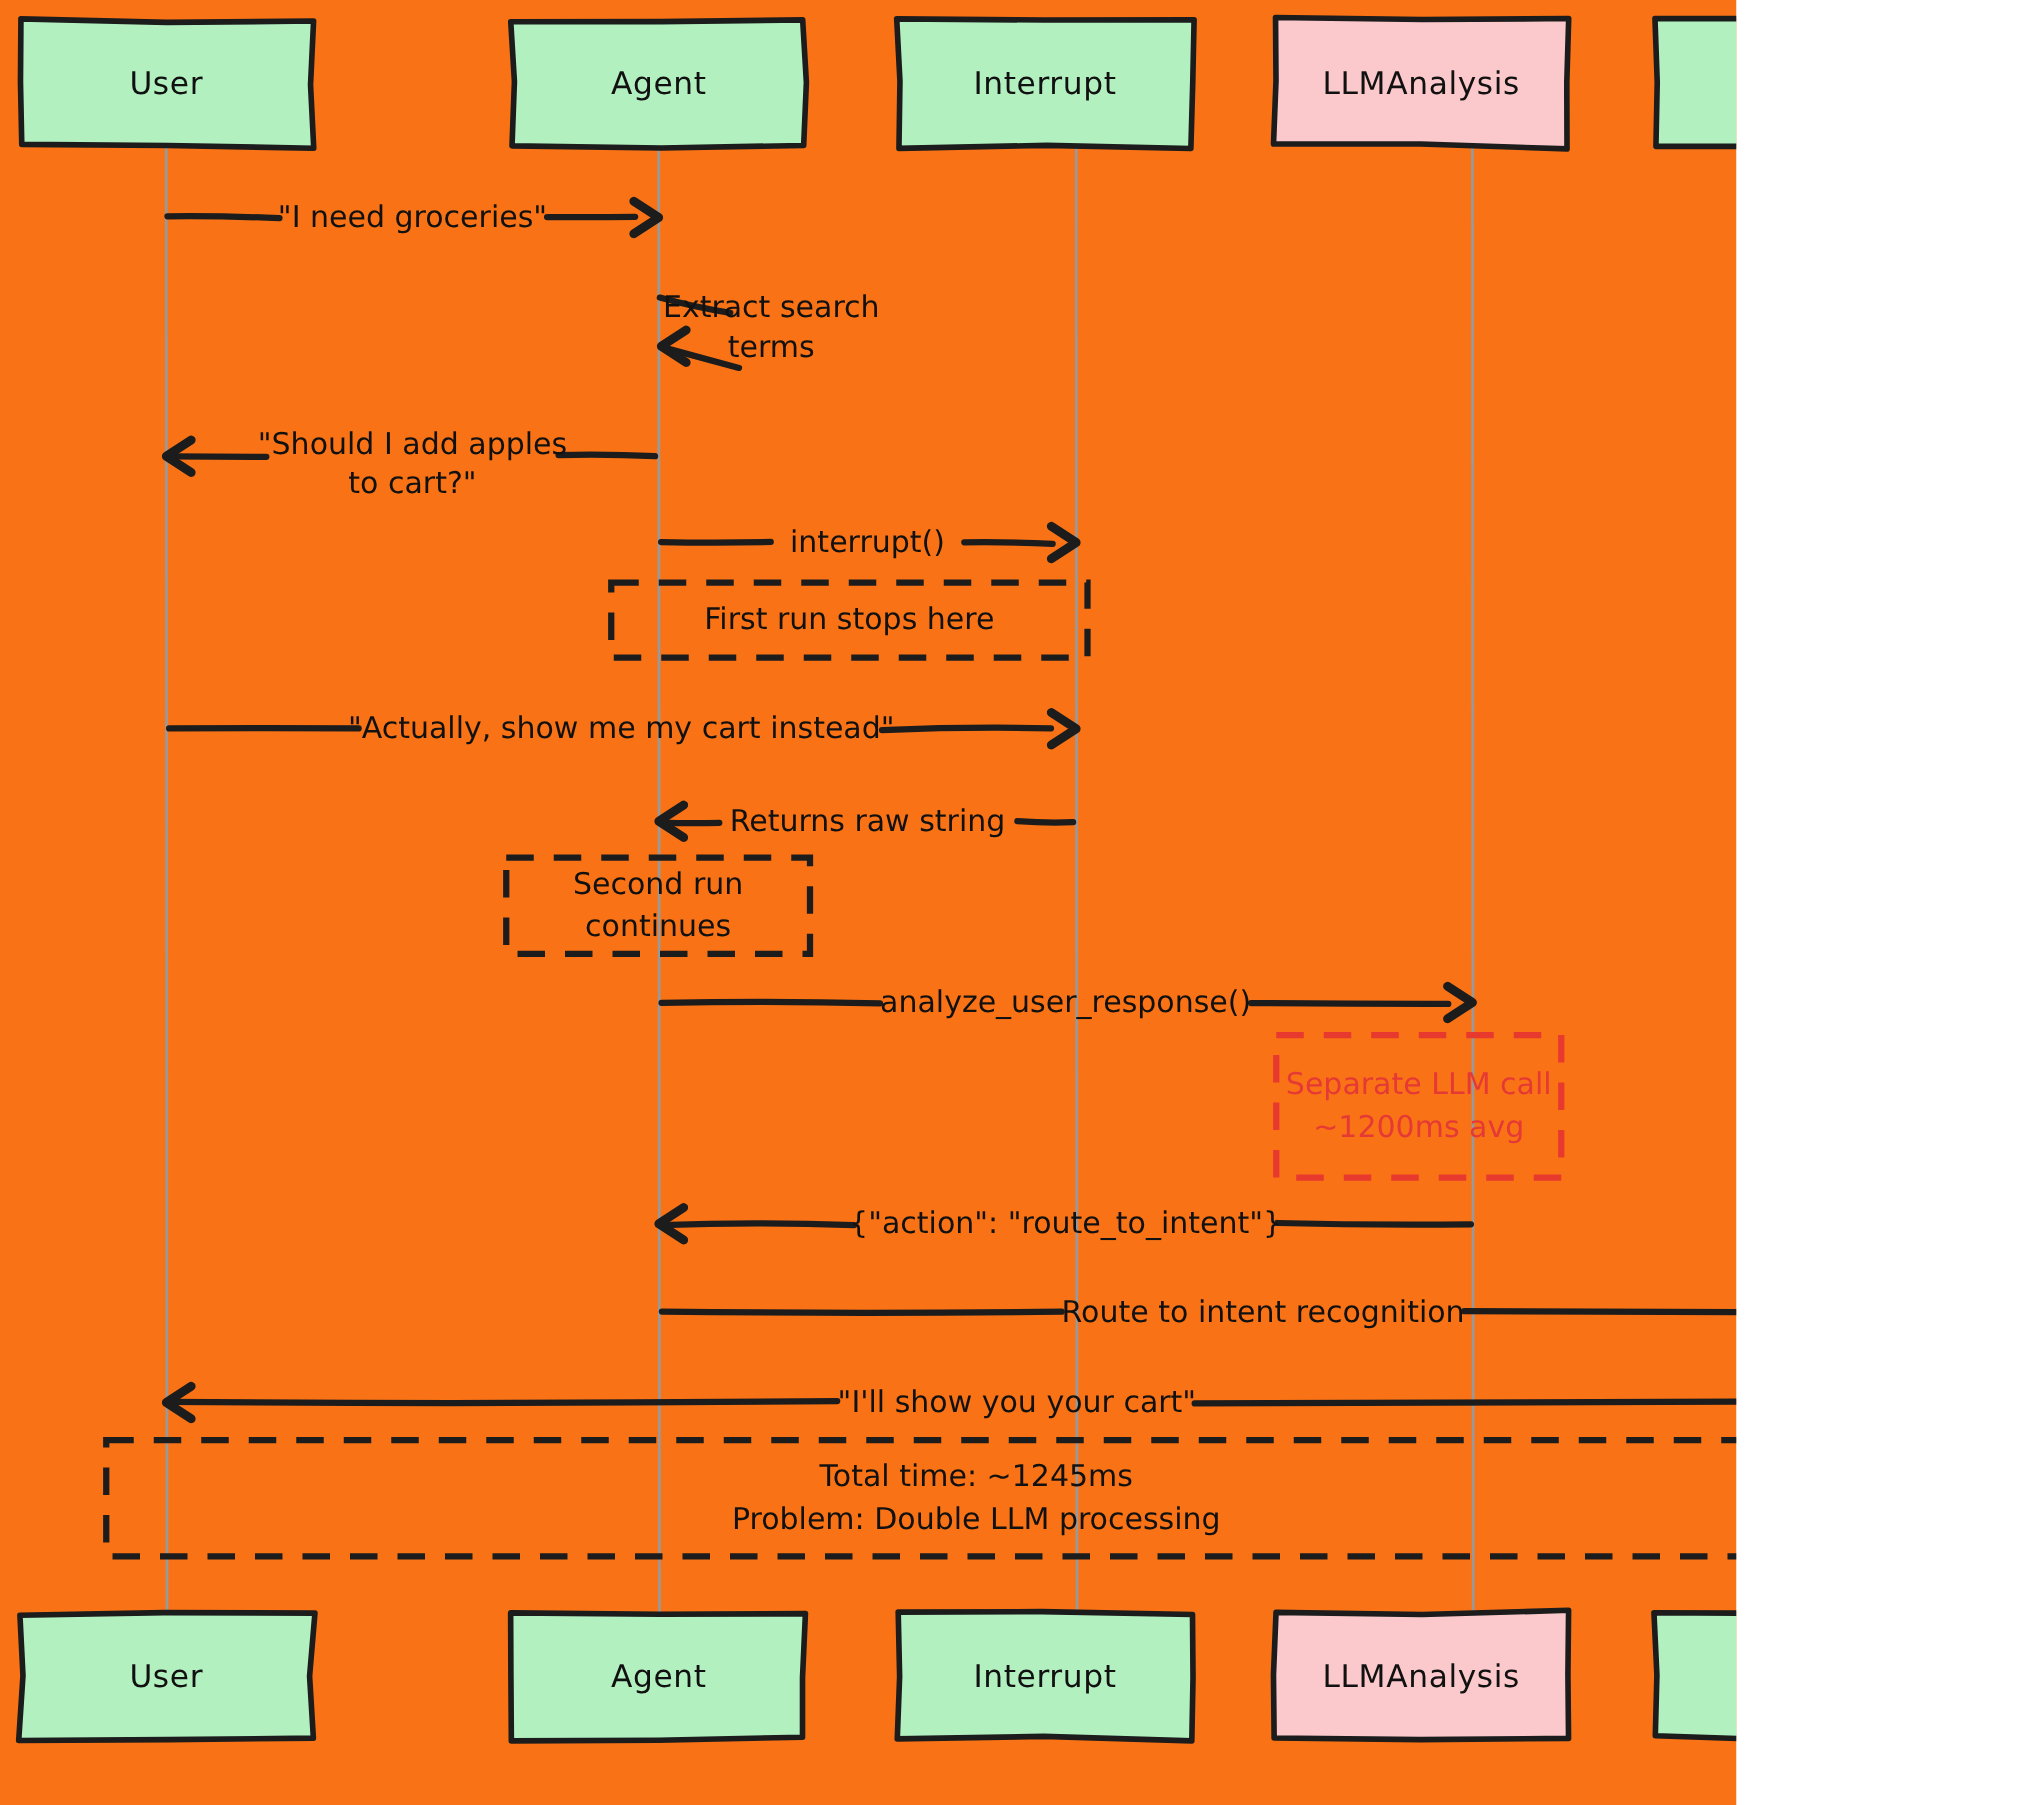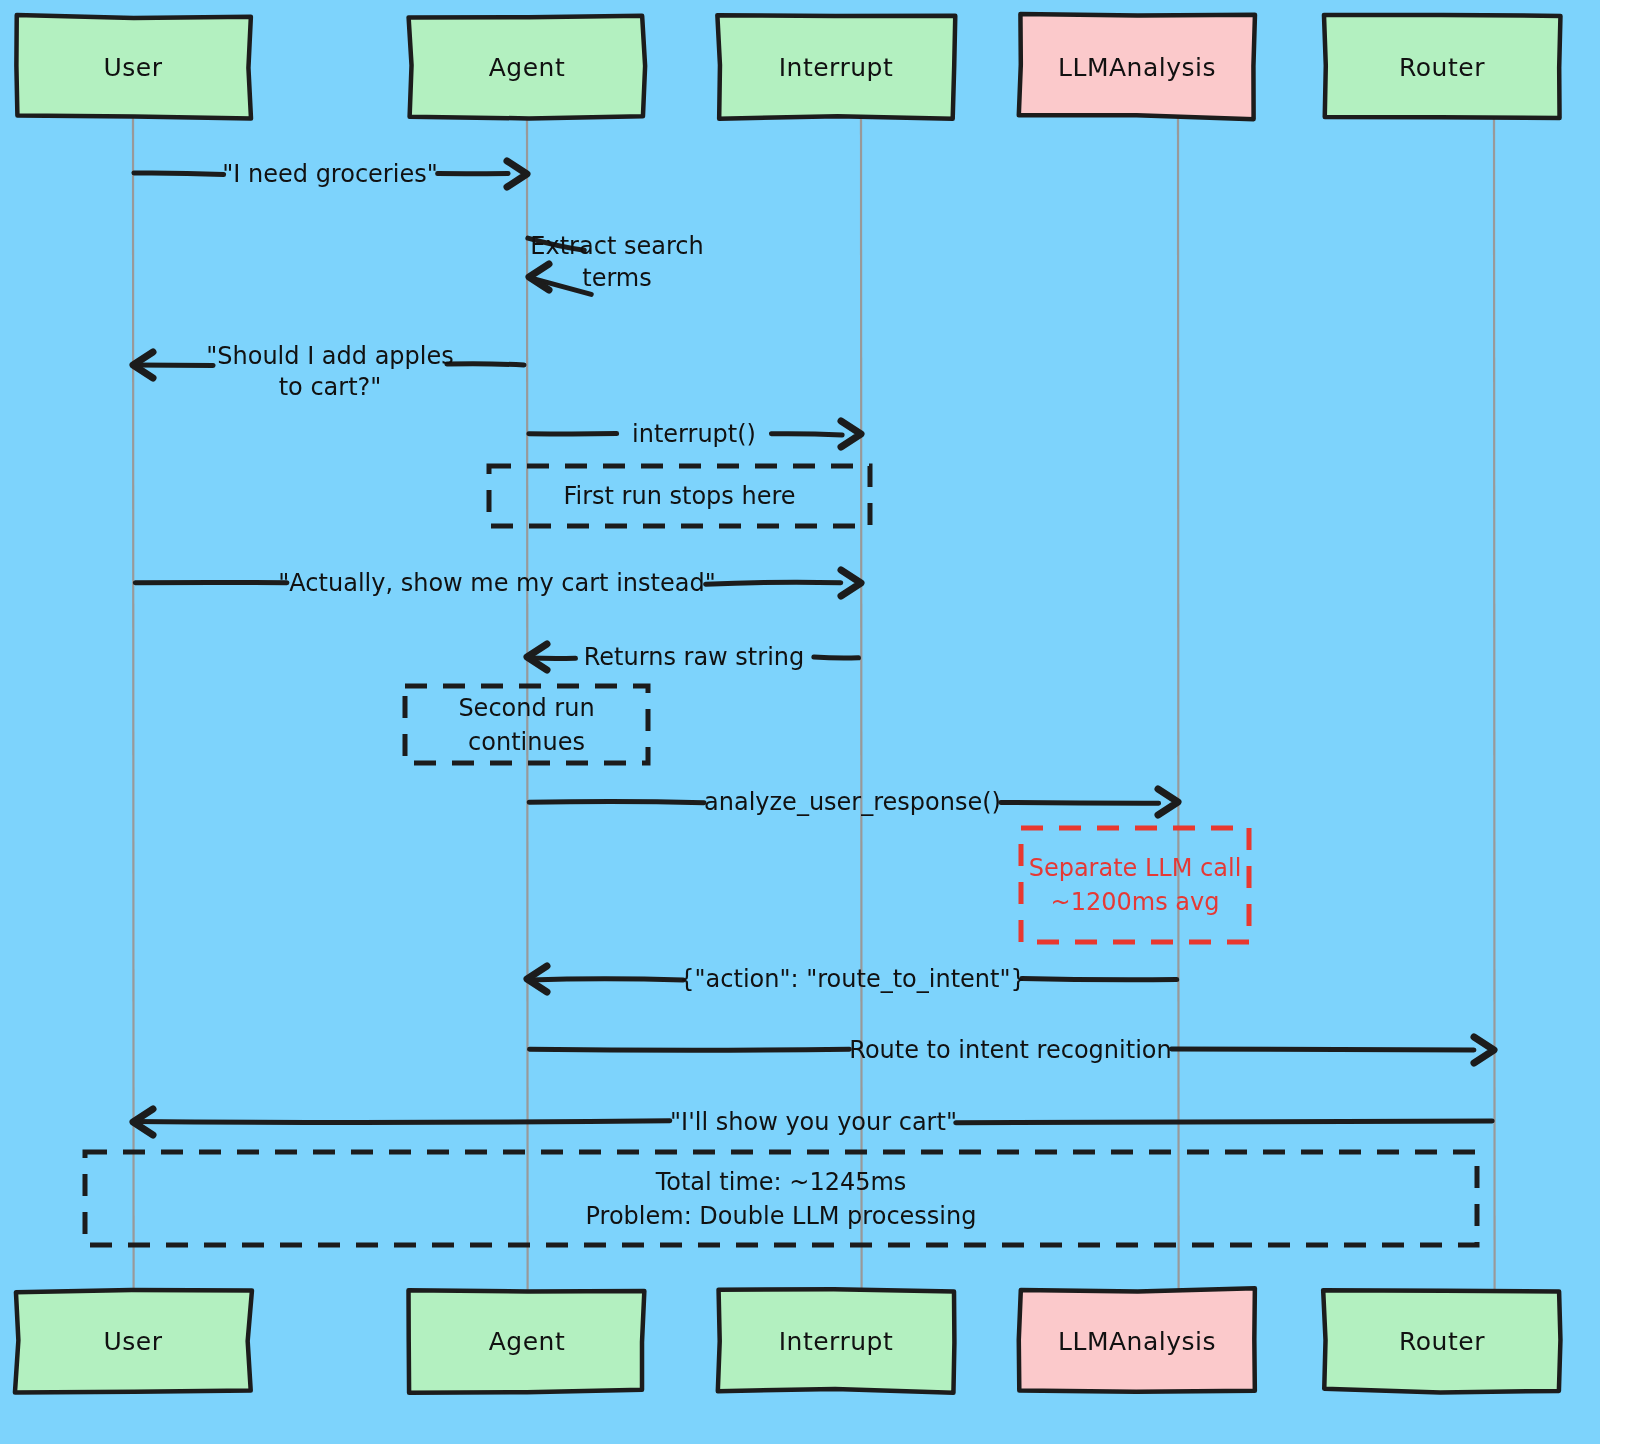--- a/index.html
+++ b/index.html
@@ -5,23 +5,23 @@
   html, body {
     margin: 0;
     padding: 0;
     background: #ffffff;
   }
   body {
     font-family: "DejaVu Sans", sans-serif;
   }
   #diagram-root {
     position: relative;
-    width: 1600px;
+    width: 1389px;
     height: 1444px;
-    background: #7dd3fc;
+    background: #f97316;
     overflow: hidden;
   }
   #diagram-svg {
     position: absolute;
     left: 0;
     top: 0;
     width: 1630px;
     height: 1444px;
   }
   .actor-label,

